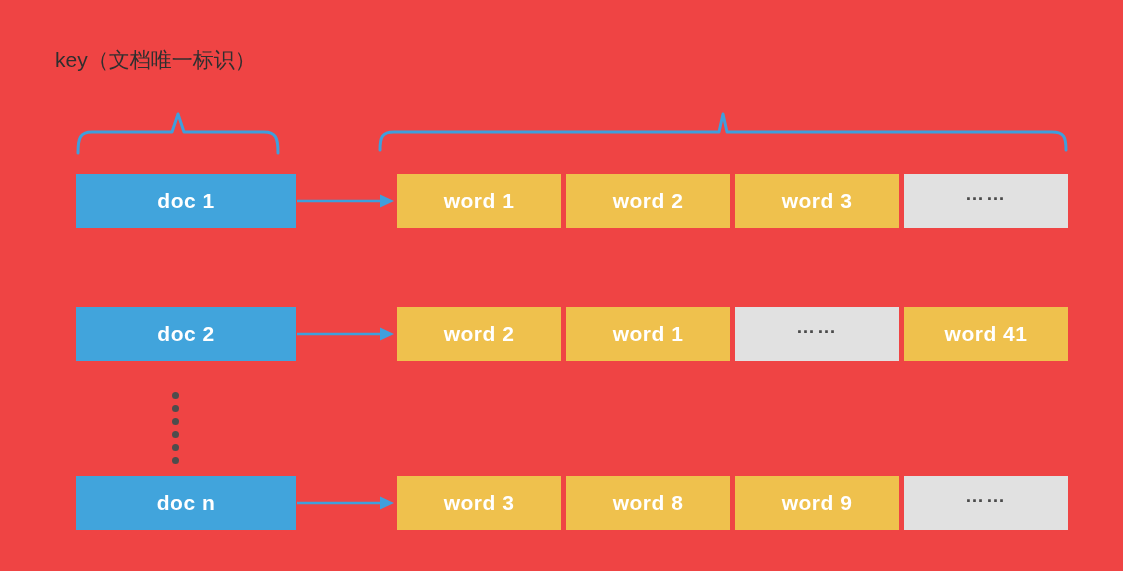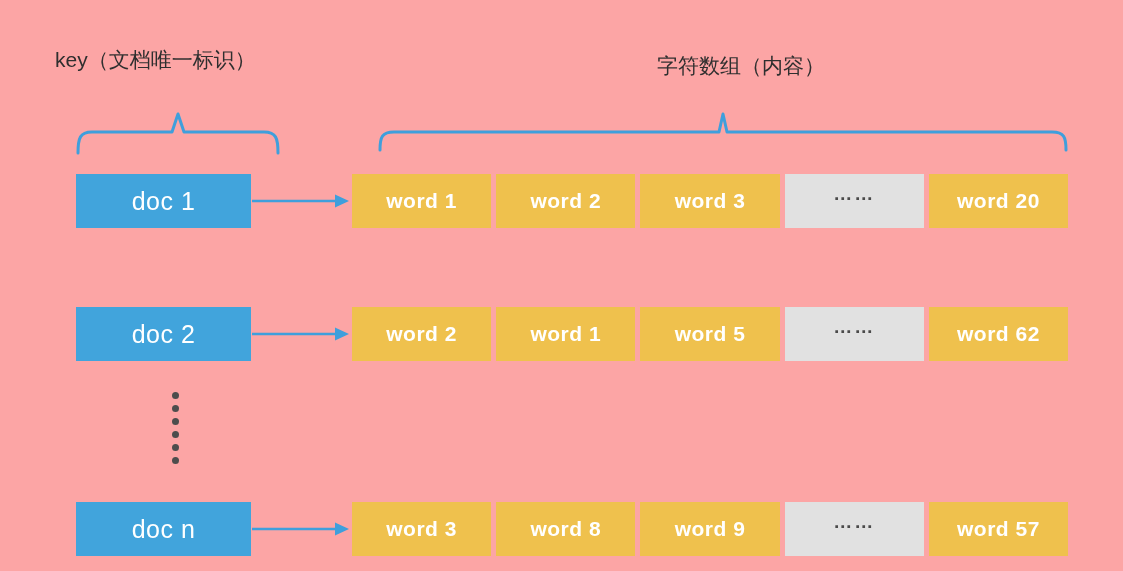--- a/index.html
+++ b/index.html
@@ -2,21 +2,21 @@
 <html><head>
 <meta charset="utf-8">
 <style>
   html, body { margin: 0; padding: 0; background: #ffffff; }
   body { font-family: "Liberation Sans", "DejaVu Sans", sans-serif; }
 
   .diagram {
     position: relative;
     width: 1123px;
     height: 571px;
-    background: #fca5a5;
+    background: #ef4444;
     overflow: hidden;
   }
 
   .top-label {
     position: absolute;
     font-size: 21px;
     color: #2f2f2f;
     white-space: nowrap;
     line-height: 1;
   }
@@ -30,32 +30,32 @@
   .row {
     position: absolute;
     left: 76px;
     width: 992px;
     height: 54px;
     display: flex;
     align-items: stretch;
   }
   .row-1 { top: 174px; }
   .row-2 { top: 307px; }
-  .row-n { top: 502px; }
+  .row-n { top: 476px; }
 
   .doc-box {
     flex: none;
-    width: 175px;
+    width: 220px;
     background: #41a4dc;
     color: #ffffff;
     display: flex;
     align-items: center;
     justify-content: center;
-    font-size: 25px;
-    font-weight: normal;
+    font-size: 21px;
+    font-weight: bold;
     letter-spacing: 0.5px;
   }
 
   .arrow {
     flex: none;
     width: 101px;
     position: relative;
   }
   .arrow svg { position: absolute; left: 0; top: 0; }
 
@@ -101,21 +101,20 @@
     border-radius: 50%;
     background: #4d4d4d;
   }
 </style>
 </head>
 <body>
 
 <div class="diagram">
 
   <div class="top-label key-label">key（文档唯一标识）</div>
-  <div class="top-label content-label">字符数组（内容）</div>
 
   <svg class="brace brace-left" width="208" height="48" viewBox="0 0 208 48">
     <path d="M 4 43 C 4 28 6 22 18 22 L 98 22 L 104 4 L 110 22 L 190 22 C 202 22 204 28 204 43" fill="none" stroke="#3f9fdc" stroke-width="3" stroke-linecap="round" stroke-linejoin="round"></path>
   </svg>
   <svg class="brace brace-right" width="694" height="48" viewBox="0 0 694 48">
     <path d="M 4 40 C 4 27 6 22 18 22 L 343 22 L 347 4 L 351 22 L 676 22 C 688 22 690 27 690 40" fill="none" stroke="#3f9fdc" stroke-width="3" stroke-linecap="round" stroke-linejoin="round"></path>
   </svg>
 
   <div class="row row-1">
     <div class="doc-box">doc 1</div>
@@ -125,40 +124,38 @@
         <polygon points="84,20.5 98,27 84,33.5" fill="#3f9fdc"></polygon>
       </svg>
     </div>
     <div class="words">
       <div class="cell">word 1</div>
       <div class="cell">word 2</div>
       <div class="cell">word 3</div>
       <div class="cell ellipsis">
         <span class="ellipsis-text">……</span>
       </div>
-      <div class="cell">word 20</div>
     </div>
   </div>
 
   <div class="row row-2">
     <div class="doc-box">doc 2</div>
     <div class="arrow">
       <svg width="101" height="54" viewBox="0 0 101 54">
         <line x1="1" y1="27" x2="85" y2="27" stroke="#3f9fdc" stroke-width="2.5"></line>
         <polygon points="84,20.5 98,27 84,33.5" fill="#3f9fdc"></polygon>
       </svg>
     </div>
     <div class="words">
       <div class="cell">word 2</div>
       <div class="cell">word 1</div>
-      <div class="cell">word 5</div>
       <div class="cell ellipsis">
         <span class="ellipsis-text">……</span>
       </div>
-      <div class="cell">word 62</div>
+      <div class="cell">word 41</div>
     </div>
   </div>
 
   <div class="vdots">
     <i></i>
       <i></i>
       <i></i>
       <i></i>
       <i></i>
       <i></i>
@@ -172,17 +169,16 @@
         <polygon points="84,20.5 98,27 84,33.5" fill="#3f9fdc"></polygon>
       </svg>
     </div>
     <div class="words">
       <div class="cell">word 3</div>
       <div class="cell">word 8</div>
       <div class="cell">word 9</div>
       <div class="cell ellipsis">
         <span class="ellipsis-text">……</span>
       </div>
-      <div class="cell">word 57</div>
     </div>
   </div>
 
 </div>
 
 </body></html>

